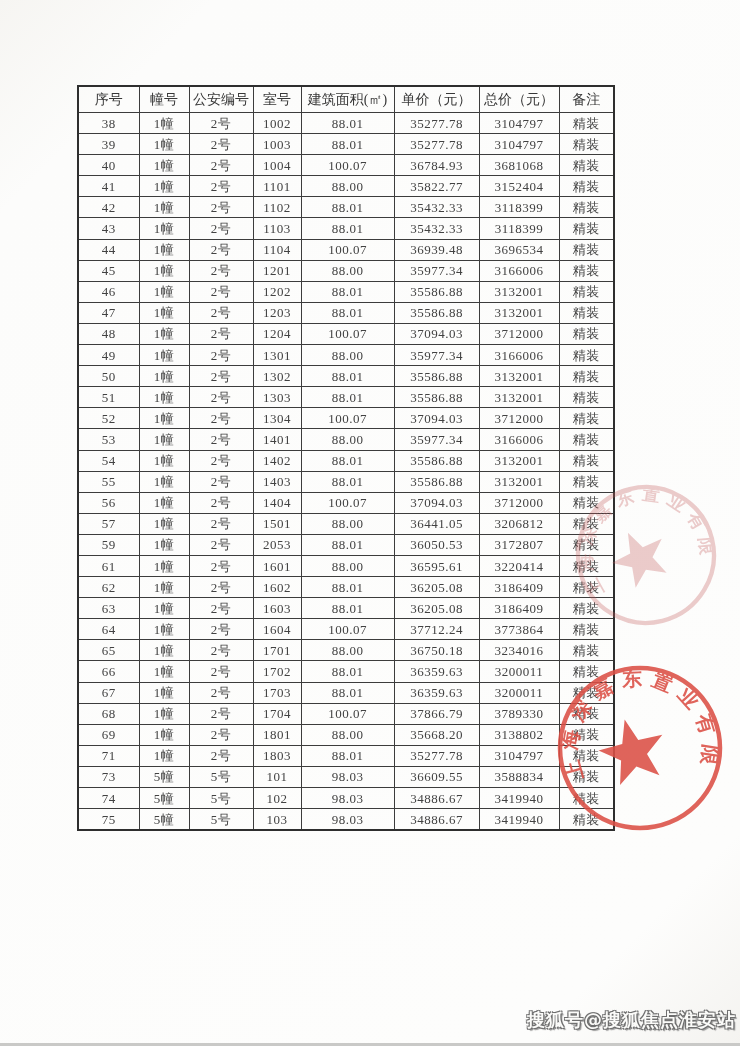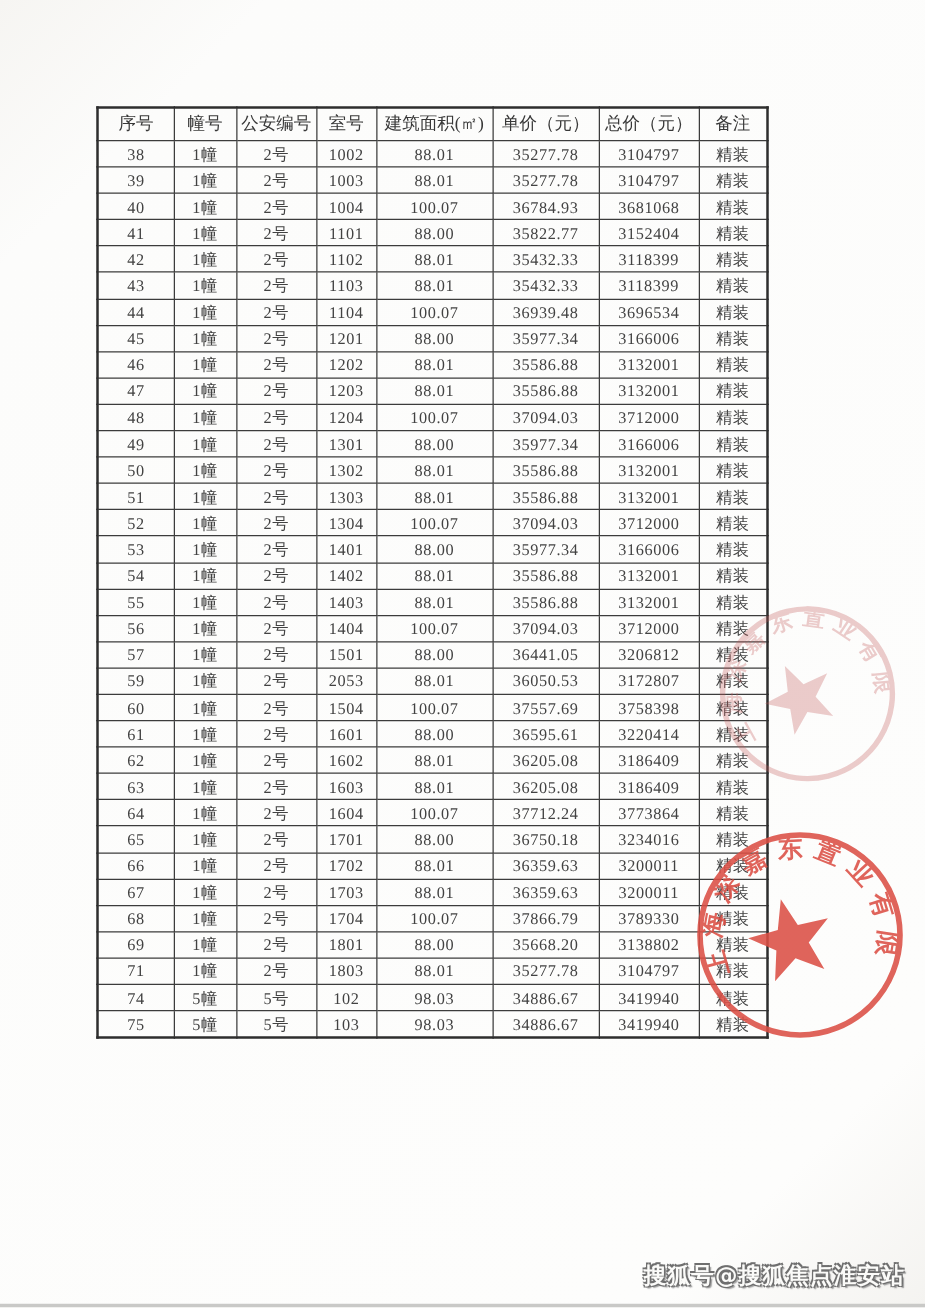--- a/index.html
+++ b/index.html
@@ -33,21 +33,21 @@
   
   .seal{position:absolute;pointer-events:none;}
   .seal-strong{left:555px;top:663px;width:170px;height:170px;opacity:0.88;}
   .seal-faint{left:572px;top:481px;width:148px;height:148px;opacity:0.30;transform:rotate(-14deg);}
   .seal svg{width:100%;height:100%;display:block;}
   .seal text{
     font-family:"Liberation Serif","DejaVu Serif",serif;
     font-weight:bold;
   }
   .watermark{
-    position:absolute;right:16px;top:1008px;
+    position:absolute;right:4px;top:1008px;
     font-family:"DejaVu Sans","Liberation Sans",sans-serif;
     font-size:18px;font-weight:bold;letter-spacing:1px;
     color:#fbfbf9;
     text-shadow:
       -1px -1px 0 #6f6f6f, 1px -1px 0 #6f6f6f,
       -1px 1px 0 #6f6f6f, 1px 1px 0 #6f6f6f,
       2px 2px 1px #9a9a9a;
   }
 </style>
 </head>
@@ -281,30 +281,20 @@
         <td>59</td>
         <td>1幢</td>
         <td>2号</td>
         <td>2053</td>
         <td>88.01</td>
         <td>36050.53</td>
         <td>3172807</td>
         <td>精装</td>
       </tr>
       <tr>
-        <td>60</td>
-        <td>1幢</td>
-        <td>2号</td>
-        <td>1504</td>
-        <td>100.07</td>
-        <td>37557.69</td>
-        <td>3758398</td>
-        <td>精装</td>
-      </tr>
-      <tr>
         <td>61</td>
         <td>1幢</td>
         <td>2号</td>
         <td>1601</td>
         <td>88.00</td>
         <td>36595.61</td>
         <td>3220414</td>
         <td>精装</td>
       </tr>
       <tr>
@@ -388,20 +378,30 @@
         <td>精装</td>
       </tr>
       <tr>
         <td>71</td>
         <td>1幢</td>
         <td>2号</td>
         <td>1803</td>
         <td>88.01</td>
         <td>35277.78</td>
         <td>3104797</td>
+        <td>精装</td>
+      </tr>
+      <tr>
+        <td>73</td>
+        <td>5幢</td>
+        <td>5号</td>
+        <td>101</td>
+        <td>98.03</td>
+        <td>36609.55</td>
+        <td>3588834</td>
         <td>精装</td>
       </tr>
       <tr>
         <td>74</td>
         <td>5幢</td>
         <td>5号</td>
         <td>102</td>
         <td>98.03</td>
         <td>34886.67</td>
         <td>3419940</td>

